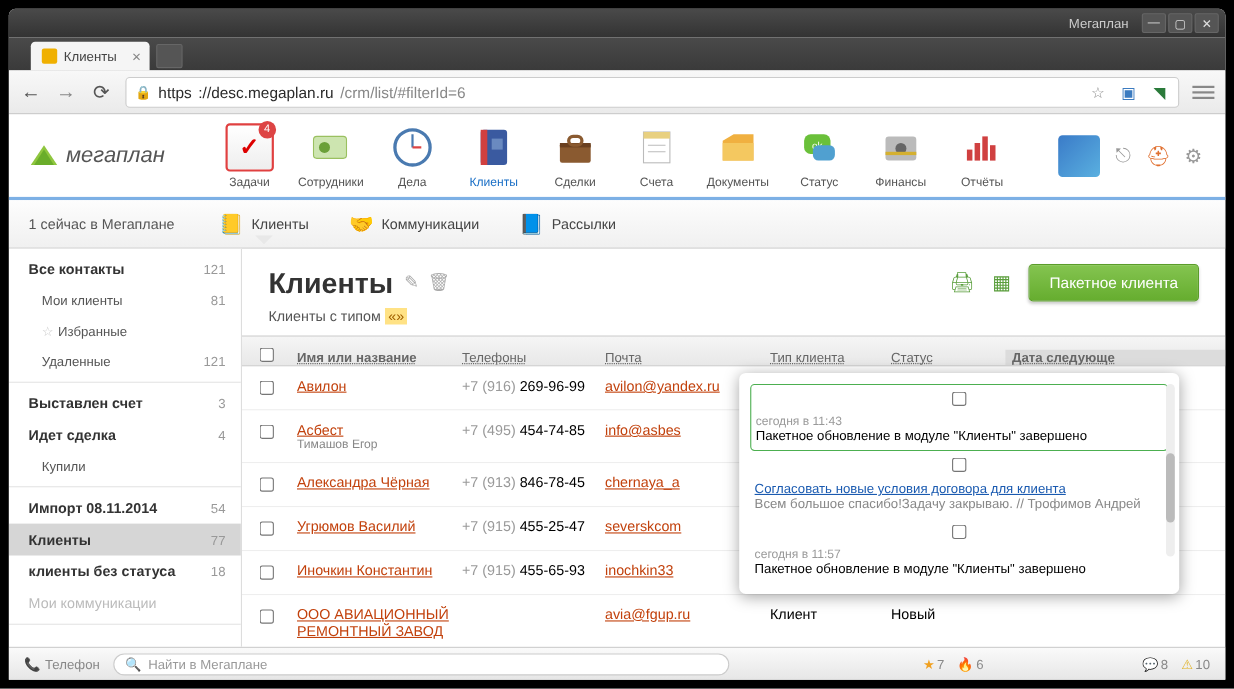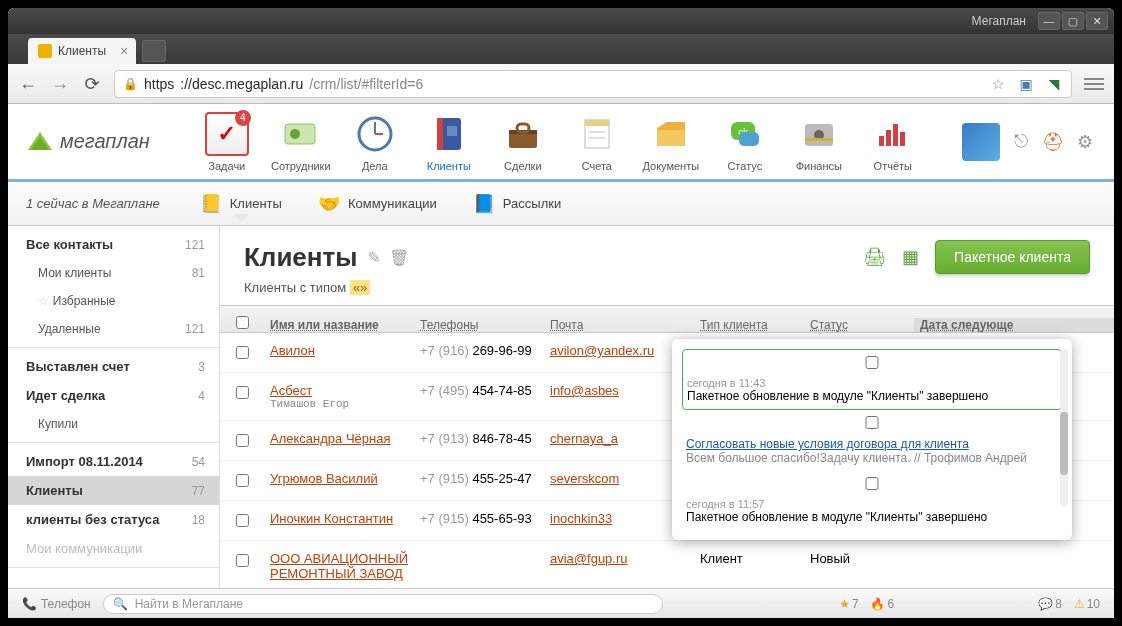--- a/index.html
+++ b/index.html
@@ -34,21 +34,21 @@
 .module .micon.cal { background: linear-gradient(#fff,#eee); border: 2px solid #e04040; border-radius: 4px; }
 .module .micon.cal::after { content: '✓'; color: #d00; font-size: 22px; font-weight: bold; }
 .module .micon .notif { position: absolute; top: -4px; right: -4px; background: #d44; color: #fff; border-radius: 50%; width: 16px; height: 16px; font-size: 10px; display: flex; align-items: center; justify-content: center; }
 .module .mlabel { font-size: 11px; color: #555; margin-top: 4px; }
 .module.active .mlabel { color: #1a6fc6; }
 .rightctrls { display: flex; align-items: center; gap: 10px; }
 .avatar { width: 38px; height: 38px; border-radius: 4px; background: linear-gradient(135deg,#3a7bc8,#5ab0e0); }
 .hdricon { width: 22px; height: 22px; display: flex; align-items: center; justify-content: center; color: #999; font-size: 18px; }
 
 .subtabs { height: 44px; background: linear-gradient(#fdfdfd,#f0f0f0); border-bottom: 1px solid #ccc; display: flex; align-items: center; padding: 0 18px; gap: 28px; }
-.presence { font-size: 13px; color: #555; margin-right: 8px; font-style: italic; }
+.presence { font-size: 13px; color: #555; margin-right: 8px; }
 .subtab { display: flex; align-items: center; gap: 6px; font-size: 13px; color: #444; position: relative; padding: 0 4px; }
 .subtab .sicn { width: 24px; height: 24px; display: flex; align-items: center; justify-content: center; font-size: 18px; }
 .subtab.active::after { content: ''; position: absolute; bottom: -14px; left: 50%; margin-left: -8px; border: 8px solid transparent; border-top-color: #e8e8e8; }
 
 .main { flex: 1; display: flex; overflow: hidden; }
 .sidebar { width: 212px; background: #fff; border-right: 1px solid #ddd; overflow-y: auto; font-size: 13px; }
 .sidegroup { border-bottom: 1px solid #e4e4e4; padding: 4px 0; }
 .sideitem { display: flex; align-items: center; justify-content: space-between; padding: 7px 14px 7px 18px; color: #333; cursor: pointer; }
 .sideitem.nested { padding-left: 30px; color: #555; font-size: 12px; }
 .sideitem.nested .star { color: #ccc; margin-right: 4px; }
@@ -76,21 +76,21 @@
 .col-phone { width: 130px; }
 .col-mail { width: 150px; }
 .col-type { width: 110px; }
 .col-status { width: 110px; }
 .col-date { flex: 1; }
 .tblhdr .lbl { text-decoration: underline dotted; }
 .tblhdr .lbl.sort { font-weight: bold; }
 .tblbody { flex: 1; overflow: hidden; }
 .row { display: flex; padding: 10px 0; border-bottom: 1px solid #eee; font-size: 13px; align-items: flex-start; }
 .row .link { color: #c2410c; text-decoration: underline; margin-top: 20px; }
-.row .sub { color: #888; font-size: 11px; display: block; font-family: Liberation Mono, monospace; }
+.row .sub { color: #888; font-size: 11px; display: block; }
 .row .phone .pre { color: #999; }
 .row input[type="checkbox"] { margin-top: 3px; }
 
 .popup { position: absolute; right: 42px; bottom: 48px; width: 400px; background: #fff; border-radius: 6px; box-shadow: 0 2px 14px rgba(0,0,0,.35); padding: 10px; font-size: 12px; }
 .popup .pitem { display: flex; gap: 8px; padding: 6px 4px; flex-direction: column; }
 .popup .pitem.bordered { border: 1px solid #4caf50; border-radius: 4px; }
 .popup .pitem .ptime { color: #999; font-size: 11px; }
 .popup .pitem .plink { color: #1a5ab0; text-decoration: underline; }
 .popup .pitem .pgray { color: #888; }
 .popup .pfoot { display: flex; justify-content: space-between; padding: 6px 4px 0; color: #1a5ab0; align-items: center; }
@@ -425,21 +425,21 @@
           <input type="checkbox" style="">
           <div>
             <div class="ptime">сегодня в 11:43</div>
             <div>Пакетное обновление в модуле "Клиенты" завершено</div>
           </div>
         </div>
         <div class="pitem">
           <input type="checkbox" style="">
           <div>
             <div class="plink">Согласовать новые условия договора для клиента</div>
-            <div class="pgray">Всем большое спасибо!Задачу клиента. // Трофимов Андрей</div>
+            <div class="pgray">Всем большое спасибо!Задачу закрываю. // Трофимов Андрей</div>
           </div>
         </div>
         <div class="pitem">
           <input type="checkbox" style="">
           <div>
             <div class="ptime">сегодня в 11:57</div>
             <div>Пакетное обновление в модуле "Клиенты" завершено</div>
           </div>
         </div>
         <div class="scroll">

